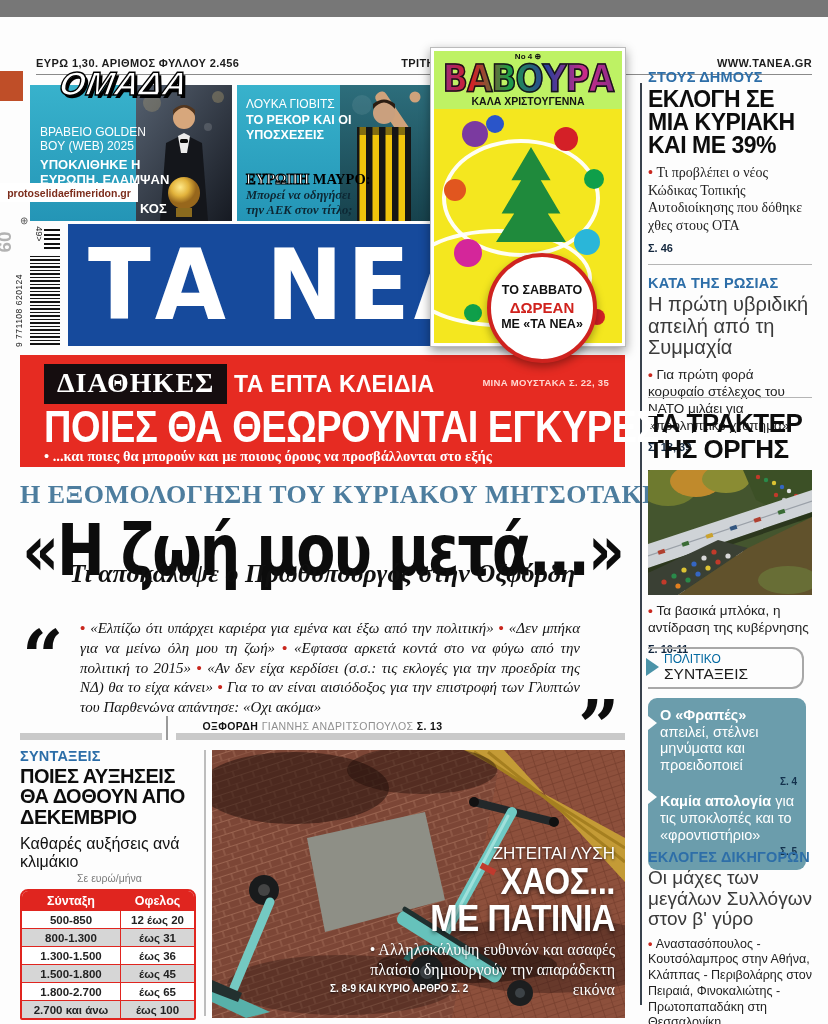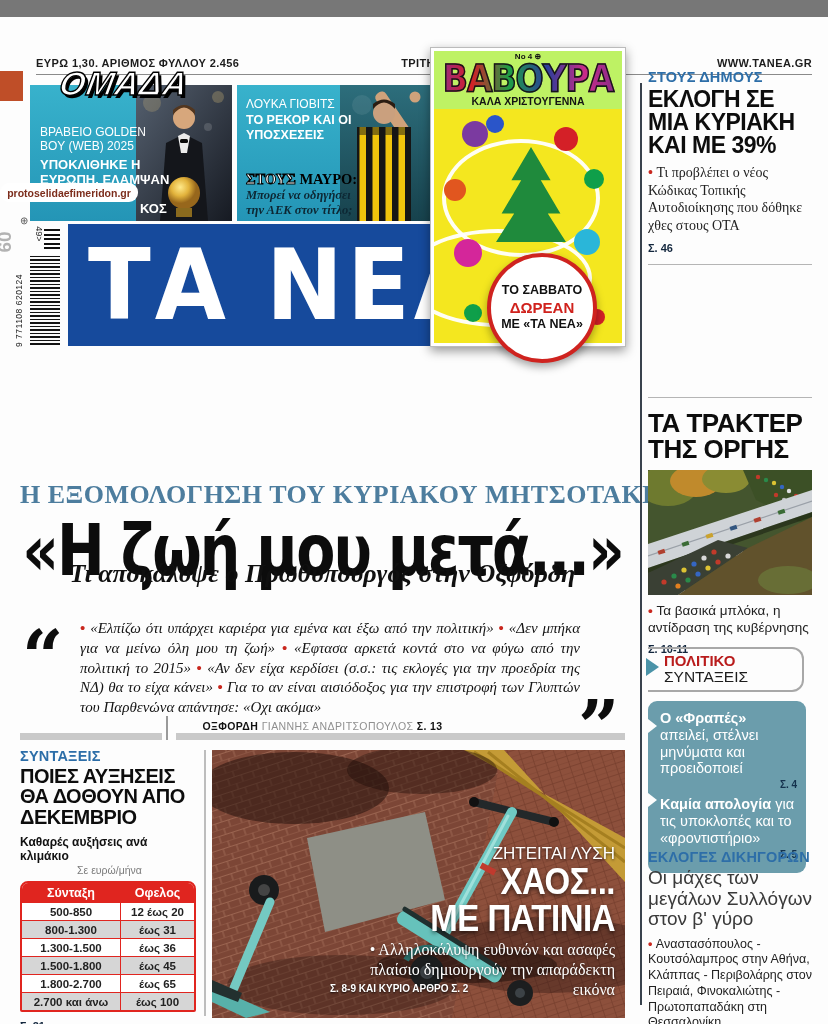--- a/index.html
+++ b/index.html
@@ -21,21 +21,21 @@
   .tz-tail{position:absolute;left:110px;bottom:5px;font-size:13px;font-weight:800;color:#fff;z-index:2;}
   .jv-kicker{position:absolute;left:9px;top:12px;width:110px;font-size:12px;color:#fff;z-index:2;}
   .jv-head{position:absolute;left:9px;top:28px;width:106px;font-size:12.5px;line-height:1.18;font-weight:800;color:#fff;z-index:2;}
   .jv-label{position:absolute;left:9px;top:86px;z-index:2;font-family:"Liberation Serif",serif;font-size:14.5px;font-weight:900;}
   .jv-aspro{color:#fff;-webkit-text-stroke:1px #000;}
   .jv-mavro{color:#000;}
   .jv-sub{position:absolute;left:9px;top:103px;width:112px;z-index:2;font-family:"Liberation Serif",serif;
           font-style:italic;font-weight:bold;font-size:12.5px;line-height:1.22;color:#0d2733;}
   .mini-photo{position:absolute;right:0;top:0;height:100%;z-index:1;}
   .watermark{position:absolute;left:0;top:166px;width:138px;height:19px;background:#fff;z-index:6;
-             display:flex;align-items:center;justify-content:center;font-size:10.5px;font-weight:bold;color:#7c2d1c;border-radius:9px;}
+             display:flex;align-items:center;justify-content:center;font-size:10.5px;font-weight:bold;color:#7c2d1c;}
   
   .masthead{position:absolute;left:68px;top:207px;width:557px;height:122px;background:#164a9c;z-index:1;
             display:flex;align-items:center;}
   .masthead-title{color:#fff;font-family:"DejaVu Sans",sans-serif;font-size:92px;font-weight:900;
                   letter-spacing:4px;margin-left:20px;transform:scaleY(1.06);white-space:nowrap;}
   .barcode-wrap{position:absolute;left:8px;top:206px;width:56px;height:124px;z-index:1;}
   .barcode-label{position:absolute;right:18px;top:6px;font-size:9px;color:#222;transform:rotate(90deg);}
   .barcode-mini{position:absolute;right:4px;top:4px;width:16px;height:22px;
                 background:repeating-linear-gradient(0deg,#111 0 2px,#fff 2px 4.5px);}
   .barcode{position:absolute;right:4px;top:32px;width:30px;height:90px;
@@ -91,21 +91,21 @@
   .qseg::before{content:"• ";color:#c9271e;font-style:normal;font-weight:bold;}
   .byline{position:absolute;left:20px;top:703px;width:605px;text-align:center;font-size:10.5px;letter-spacing:.4px;}
   .byline .bp{font-weight:800;color:#111;} .byline .bn{color:#8f8f8f;} .byline .bg{font-weight:800;color:#111;}
   .gbar{position:absolute;top:716px;height:7px;background:#c9c9c9;}
   .gbar1{left:20px;width:142px;} .gbar2{left:176px;width:449px;}
   .gtick{position:absolute;left:166px;top:699px;width:2px;height:24px;background:#9a9a9a;}
   
   .pens{position:absolute;left:20px;top:731px;width:179px;}
   .k-blue{font-size:14.5px;font-weight:800;color:#2d6ea8;letter-spacing:.2px;}
   .pens-head{font-size:20px;font-weight:900;line-height:1.02;letter-spacing:-.5px;color:#0d0d0d;margin-top:2px;}
-  .pens-title{font-size:12px;font-weight:700;margin-top:8px;color:#111;}
+  .pens-title{font-size:16px;font-weight:400;margin-top:8px;color:#111;}
   .pens-unit{font-size:10.5px;color:#7b7b7b;text-align:center;margin-top:1px;}
   .ptable{margin-top:5px;width:172px;border:2px solid #e0251f;border-radius:8px 8px 2px 2px;overflow:hidden;
           font-size:11.5px;font-weight:bold;color:#222;}
   .prow{display:grid;grid-template-columns:57% 43%;text-align:center;background:#fff;}
   .prow > div{padding:2.5px 1px;border-left:1.5px solid #e0251f;}
   .prow > div:first-child{border-left:none;}
   .prow + .prow{border-top:1.5px solid #e0251f;}
   .phead{background:#e0251f;color:#fff;font-size:12.5px;}
   .prow.alt{background:#d6d6d6;}
   .pgref{font-size:11px;font-weight:800;color:#12263d;}
@@ -130,21 +130,21 @@
   .r-head{font-size:23px;font-weight:900;line-height:1.0;letter-spacing:-.5px;color:#0d0d0d;margin-top:3px;}
   .r-head-light{font-size:20px;font-weight:500;line-height:1.08;color:#3a3a3a;margin-top:3px;}
   .r-sub{margin-top:7px;font-size:13.5px;line-height:1.26;color:#222;}
   .r-sub.serif{font-family:"Liberation Serif",serif;font-size:14px;}
   .r-sub::before{content:"• ";color:#c9271e;font-weight:bold;}
   .r-page{margin-top:7px;}
   .r-photo{margin-top:8px;width:164px;height:125px;display:block;}
   
   .pol-head{position:relative;width:132px;border:2px solid #a8a8a8;border-left:none;border-radius:0 12px 12px 0;
             padding:4px 6px 5px 16px;line-height:1.05;}
-  .pol-head .a{font-size:15px;font-weight:700;color:#b91c1c;display:block;}
+  .pol-head .a{font-size:12px;font-weight:400;color:#0369a1;display:block;}
   .pol-head .b{font-size:15.5px;font-weight:500;color:#1c1c1c;display:block;}
   .pol-arrow{position:absolute;left:-2px;top:9px;width:0;height:0;border-top:9px solid transparent;
              border-bottom:9px solid transparent;border-left:13px solid #4a93a8;}
   .pol-panel{position:relative;margin-top:9px;width:158px;background:#6b9dac;border-radius:9px;
              padding:9px 9px 7px 12px;box-sizing:border-box;color:#fff;}
   .pol-item{font-size:14.5px;line-height:1.16;}
   .pol-item b{font-weight:800;}
   .pol-page{text-align:right;font-size:10px;font-weight:800;color:#14324d;margin:2px 0 6px;}
   .pol-notch{position:absolute;left:0;width:0;height:0;border-top:7px solid transparent;
              border-bottom:7px solid transparent;border-left:9px solid #fdfdfd;}
@@ -190,21 +190,21 @@
       <polygon points="42,51 48,48 54,51 51,68 45,68" fill="#ececec"></polygon>
       <rect x="44" y="54" width="8" height="4" rx="1.5" fill="#0a0a0a"></rect>
       <circle cx="48" cy="108" r="16" fill="url(#goldg)"></circle>
       <rect x="40" y="123" width="16" height="9" fill="#8a6a1e"></rect>
     </svg>
   </div>
 
   <div class="teaser teaser-jv">
     <div class="jv-kicker">ΛΟΥΚΑ ΓΙΟΒΙΤΣ</div>
     <div class="jv-head">ΤΟ ΡΕΚΟΡ ΚΑΙ ΟΙ ΥΠΟΣΧΕΣΕΙΣ</div>
-    <div class="jv-label"><span class="jv-aspro">ΣΤΟΥΣ</span><span class="jv-mavro"> ΜΑΥΡΟ:</span></div>
+    <div class="jv-label"><span class="jv-aspro">ΕΥΡΩΠΗ</span><span class="jv-mavro"> ΜΑΥΡΟ:</span></div>
     <div class="jv-sub">Μπορεί να οδηγήσει την ΑΕΚ στον τίτλο;</div>
     <svg class="mini-photo" width="90" height="136" viewBox="0 0 90 136">
       <defs>
         <pattern id="aekstripes" width="13" height="13" patternUnits="userSpaceOnUse">
           <rect width="13" height="13" fill="#f0c40c"></rect>
             <rect width="6.5" height="13" fill="#151515"></rect>
         </pattern>
         <linearGradient id="aekbg" x1="0" y1="0" x2="0" y2="1">
             <stop offset="0%" stop-color="#2d6e7c"></stop>
             <stop offset="100%" stop-color="#17424d"></stop>
@@ -260,20 +260,27 @@
         <div class="blob" style="left:90px;top:205px;width:22px;height:22px;background:#e88d1a;"></div>
       </div>
     </div>
   </div>
   <div class="sticker">
     <div class="l1">ΤΟ ΣΑΒΒΑΤΟ</div>
     <div class="l2">ΔΩΡΕΑΝ</div>
     <div class="l3">ΜΕ «ΤΑ ΝΕΑ»</div>
   </div>
 
+  <div class="banner">
+    <div class="banner-tag">ΔΙΑΘΗΚΕΣ</div>
+    <div class="banner-kicker">ΤΑ ΕΠΤΑ ΚΛΕΙΔΙΑ</div>
+    <div class="banner-credit">ΜΙΝΑ ΜΟΥΣΤΑΚΑ Σ. 22, 35</div>
+    <div class="banner-headline">ΠΟΙΕΣ ΘΑ ΘΕΩΡΟΥΝΤΑΙ ΕΓΚΥΡΕΣ</div>
+    <div class="banner-sub">...και ποιες θα μπορούν και με ποιους όρους να προσβάλλονται στο εξής</div>
+  </div>
 
   <div class="main-kicker">Η ΕΞΟΜΟΛΟΓΗΣΗ ΤΟΥ ΚΥΡΙΑΚΟΥ ΜΗΤΣΟΤΑΚΗ</div>
   <div class="main-headline"><span>«Η ζωή μου μετά...»</span></div>
   <div class="main-subhead">Τι αποκάλυψε ο Πρωθυπουργός στην Οξφόρδη</div>
   <div class="quote-mark q-open">“</div>
   <div class="quote">
     <span class="qseg">«Ελπίζω ότι υπάρχει καριέρα για εμένα και έξω από την πολιτική»</span>
     <span class="qseg">«Δεν μπήκα για να μείνω όλη μου τη ζωή»</span>
     <span class="qseg">«Εφτασα αρκετά κοντά στο να φύγω από την πολιτική το 2015»</span>
     <span class="qseg">«Αν δεν είχα κερδίσει (σ.σ.: τις εκλογές για την προεδρία της ΝΔ) θα το είχα κάνει»</span>
@@ -388,20 +395,26 @@
   <div class="vrule"></div>
 
   <div class="r-item" style="top:52px;">
     <div class="k-blue">ΣΤΟΥΣ ΔΗΜΟΥΣ</div>
     <div class="r-head">ΕΚΛΟΓΗ ΣΕ ΜΙΑ ΚΥΡΙΑΚΗ ΚΑΙ ΜΕ 39%</div>
     <div class="r-sub serif">Τι προβλέπει ο νέος Κώδικας Τοπικής Αυτοδιοίκησης που δόθηκε χθες στους ΟΤΑ</div>
     <div class="pgref r-page">Σ. 46</div>
   </div>
   <div class="r-div" style="top:247px;"></div>
 
+  <div class="r-item" style="top:258px;">
+    <div class="k-blue">ΚΑΤΑ ΤΗΣ ΡΩΣΙΑΣ</div>
+    <div class="r-head-light">Η πρώτη υβριδική απειλή από τη Συμμαχία</div>
+    <div class="r-sub">Για πρώτη φορά κορυφαίο στέλεχος του ΝΑΤΟ μιλάει για «προληπτικό χτύπημα»</div>
+    <div class="pgref r-page">Σ. 18, 39</div>
+  </div>
   <div class="r-div" style="top:380px;"></div>
 
   <div class="r-item" style="top:390px;">
     <div class="r-head" style="font-size:26px;">ΤΑ ΤΡΑΚΤΕΡ ΤΗΣ ΟΡΓΗΣ</div>
     <svg class="r-photo" width="164" height="125" viewBox="0 0 164 125">
       <rect width="164" height="125" fill="#44552e"></rect>
       <ellipse cx="20" cy="16" rx="30" ry="20" fill="#6e7a2f"></ellipse>
       <ellipse cx="48" cy="11" rx="26" ry="16" fill="#c08a2c"></ellipse>
       <ellipse cx="78" cy="9" rx="24" ry="14" fill="#8a8c33"></ellipse>
       <path d="M95,0 L164,0 L164,58 L108,30 Z" fill="#3c5026"></path>

